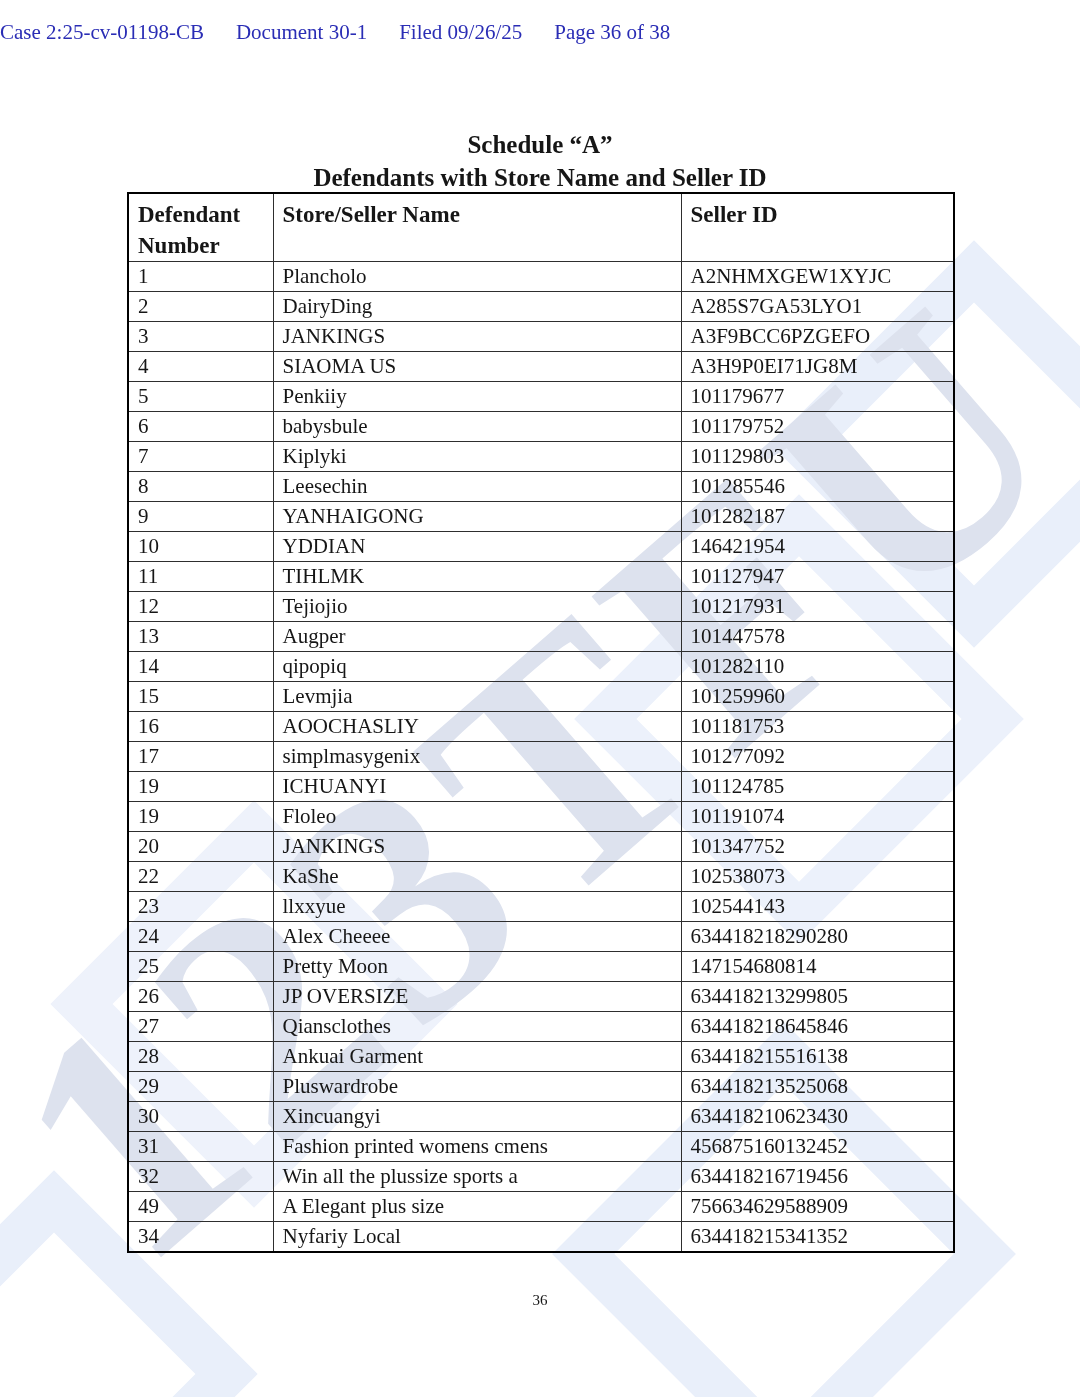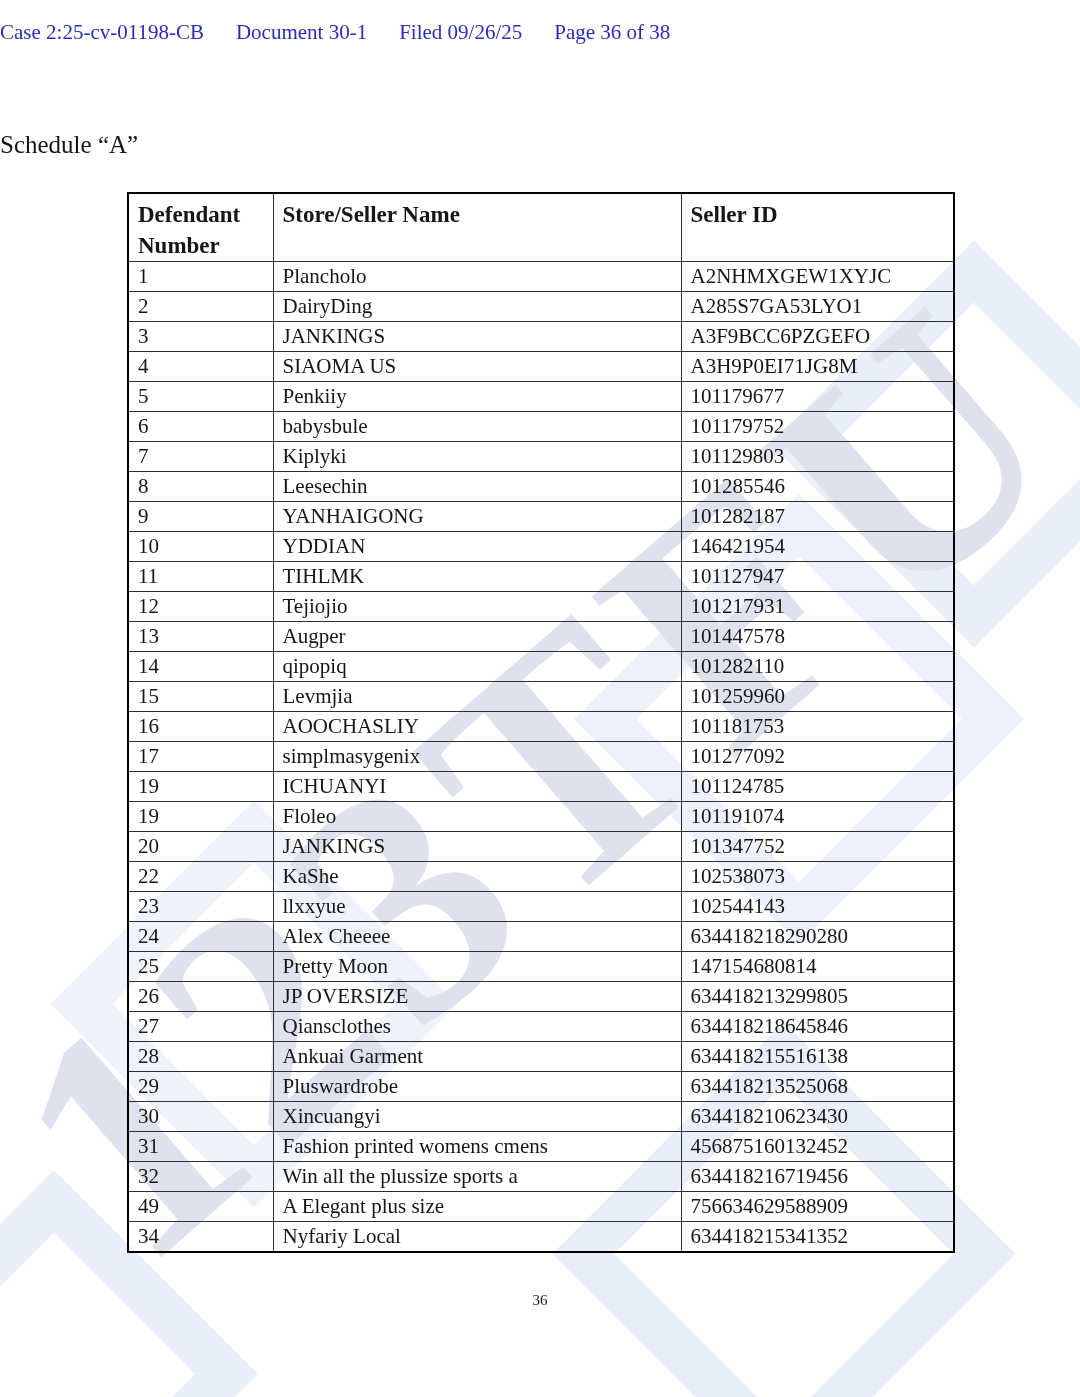--- a/index.html
+++ b/index.html
@@ -65,21 +65,22 @@
     font-size: 21px;
     color: #2a2db5;
     white-space: nowrap;
   }
 
   .doc-title {
     position: absolute;
     top: 128px;
     left: 0;
     width: 100%;
-    font-weight: normal;
+    text-align: center;
+    font-weight: bold;
     font-size: 25px;
     line-height: 33px;
   }
 
   table.schedule {
     position: absolute;
     left: 127px;
     top: 192px;
     width: 826px;
     border-collapse: collapse;
@@ -137,20 +138,21 @@
 
   <div class="case-header">
     <span>Case 2:25-cv-01198-CB</span>
     <span>Document 30-1</span>
     <span>Filed 09/26/25</span>
     <span>Page 36 of 38</span>
   </div>
 
   <div class="doc-title">
     <div>Schedule “A”</div>
+    <div>Defendants with Store Name and Seller ID</div>
   </div>
 
   <table class="schedule">
     <colgroup>
       <col style="width:145px">
       <col style="width:408px">
       <col style="width:273px">
     </colgroup>
     <thead>
       <tr>

